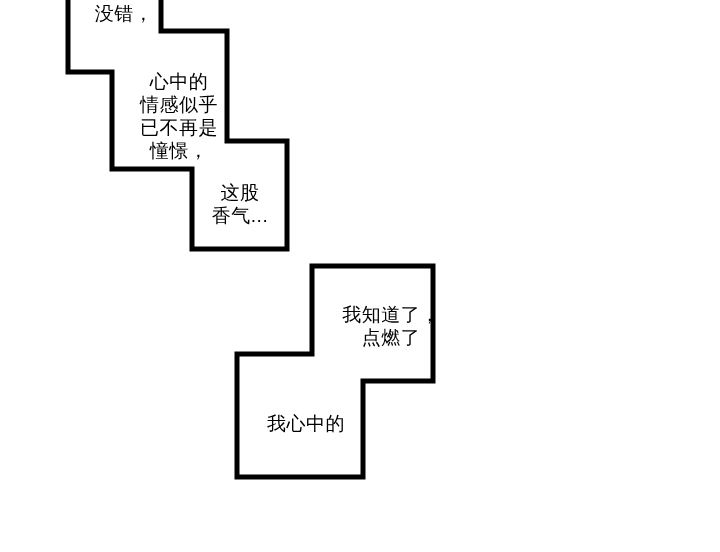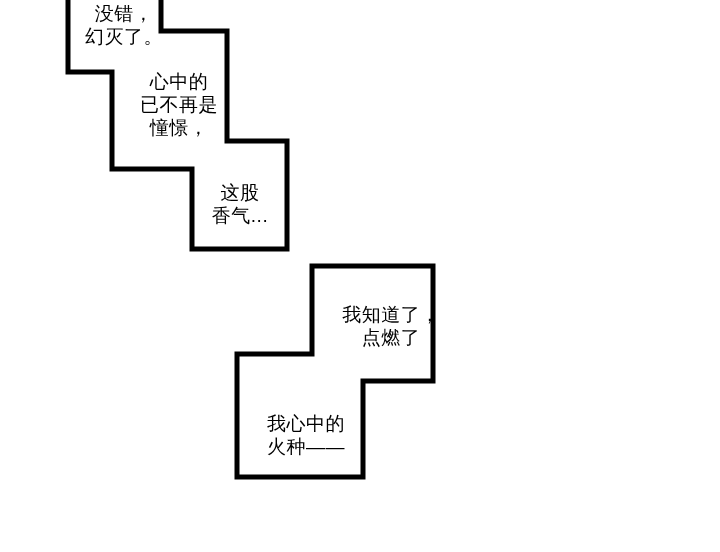--- a/index.html
+++ b/index.html
@@ -57,37 +57,36 @@
 
   <svg class="outline-svg" viewBox="0 0 720 552" xmlns="http://www.w3.org/2000/svg">
 
     <path d="M 68,-6 L 68,72 L 112,72 L 112,169 L 192,169 L 192,249 L 287,249 L 287,141 L 227,141 L 227,31 L 161,31 L 161,-6" fill="#ffffff" stroke="#000000" stroke-width="5" stroke-linejoin="miter" stroke-linecap="butt"></path>
 
     <path d="M 312,266 L 433,266 L 433,381 L 363,381 L 363,477 L 237,477 L 237,354 L 312,354 Z" fill="#ffffff" stroke="#000000" stroke-width="5" stroke-linejoin="miter" stroke-linecap="butt"></path>
   </svg>
 
   <div class="bubble-text" id="bubble-1-text">
     <span class="line">没错，</span>
-    <span class="line">幻灭了。</span>
   </div>
 
   <div class="bubble-text" id="bubble-2-text">
     <span class="line">心中的</span>
+    <span class="line">情感似乎</span>
     <span class="line">已不再是</span>
     <span class="line">憧憬，</span>
   </div>
 
   <div class="bubble-text" id="bubble-3-text">
     <span class="line">这股</span>
     <span class="line">香气...</span>
   </div>
 
   <div class="bubble-text" id="bubble-4-text">
     <span class="line">我知道了，</span>
     <span class="line">点燃了</span>
   </div>
 
   <div class="bubble-text" id="bubble-5-text">
     <span class="line">我心中的</span>
-    <span class="line">火种——</span>
   </div>
 
 </div>
 
 </body></html>

